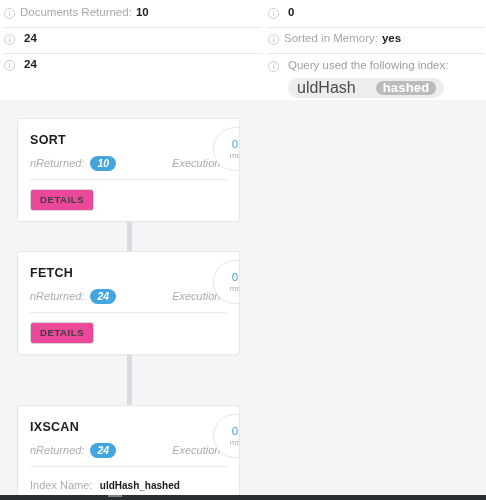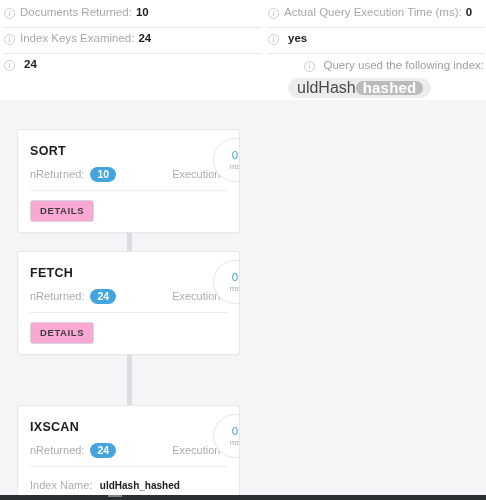--- a/index.html
+++ b/index.html
@@ -89,21 +89,20 @@
     color: #212121;
     font-weight: bold;
     line-height: 15px;
     margin-left: 4px;
     white-space: nowrap;
   }
 
   .index-head {
     display: flex;
     align-items: flex-start;
-    justify-content: flex-end;
   }
   .index-head .stat-label {
     color: #9b9fa3;
     margin-left: 4px;
   }
   .index-badge {
     display: inline-flex;
     align-items: center;
     margin-left: 20px;
     margin-top: 5px;
@@ -111,26 +110,26 @@
     border-radius: 11px;
     padding: 2px 8px 3px 9px;
     height: 15px;
   }
   .index-badge .field {
     font-size: 16px;
     color: #4a4a4a;
     line-height: 14px;
   }
   .index-badge .type {
-    font-size: 15px;
+    font-size: 13px;
     color: #ffffff;
     background: #b9bbbd;
     border-radius: 9px;
     padding: 1px 7px 2px 7px;
-    margin-left: 0;
+    margin-left: 20px;
     line-height: 11px;
     font-weight: bold;
     letter-spacing: 0.2px;
   }
 
   
   .tree-panel {
     position: absolute;
     top: 100px;
     left: 0;
@@ -171,20 +170,21 @@
     font-weight: bold;
     color: #1c1c1c;
     letter-spacing: 0.3px;
     line-height: 15px;
     margin: 0 0 8px 0;
   }
 
   .stage-metrics {
     display: flex;
     align-items: center;
+    font-style: italic;
   }
   .metric-label {
     font-size: 11px;
     color: #a9adb1;
     line-height: 15px;
     white-space: nowrap;
   }
   .nreturned-badge {
     display: inline-block;
     background: #43a5dd;
@@ -239,21 +239,21 @@
   .stage-footer {
     padding: 9px 12px 10px 12px;
   }
 
   .details-btn {
     display: inline-block;
     font-size: 9.5px;
     font-weight: bold;
     letter-spacing: 0.6px;
     color: #3d3d3d;
-    background: #f9a8d4;
+    background: #ec4899;
     border: 1px solid #d6d7d9;
     border-radius: 3px;
     padding: 4px 9px 5px 9px;
     line-height: 11px;
     cursor: pointer;
   }
 
   .index-name-row {
     padding: 8px 12px 10px 12px;
     white-space: nowrap;
@@ -312,21 +312,20 @@
       </div>
 
       <div class="stat-row">
         <span class="info-icon">
           <svg width="11" height="11" viewBox="0 0 11 11">
             <circle cx="5.5" cy="5.5" r="5" fill="none" stroke="#c9ccd0" stroke-width="1"></circle>
             <rect x="5" y="4.4" width="1.1" height="3.6" fill="#c9ccd0"></rect>
             <rect x="5" y="2.4" width="1.1" height="1.3" fill="#c9ccd0"></rect>
           </svg>
         </span>
-        <span class="stat-label">Index Keys Examined:</span>
         <span class="stat-value">24</span>
       </div>
 
       <div class="stat-row last">
         <span class="info-icon">
           <svg width="11" height="11" viewBox="0 0 11 11">
             <circle cx="5.5" cy="5.5" r="5" fill="none" stroke="#c9ccd0" stroke-width="1"></circle>
             <rect x="5" y="4.4" width="1.1" height="3.6" fill="#c9ccd0"></rect>
             <rect x="5" y="2.4" width="1.1" height="1.3" fill="#c9ccd0"></rect>
           </svg>
@@ -339,32 +338,32 @@
     <div class="summary-col right">
 
       <div class="stat-row">
         <span class="info-icon">
           <svg width="11" height="11" viewBox="0 0 11 11">
             <circle cx="5.5" cy="5.5" r="5" fill="none" stroke="#c9ccd0" stroke-width="1"></circle>
             <rect x="5" y="4.4" width="1.1" height="3.6" fill="#c9ccd0"></rect>
             <rect x="5" y="2.4" width="1.1" height="1.3" fill="#c9ccd0"></rect>
           </svg>
         </span>
-        <span class="stat-label">Actual Query Execution Time (ms):</span>
         <span class="stat-value">0</span>
       </div>
 
       <div class="stat-row">
         <span class="info-icon">
           <svg width="11" height="11" viewBox="0 0 11 11">
             <circle cx="5.5" cy="5.5" r="5" fill="none" stroke="#c9ccd0" stroke-width="1"></circle>
             <rect x="5" y="4.4" width="1.1" height="3.6" fill="#c9ccd0"></rect>
             <rect x="5" y="2.4" width="1.1" height="1.3" fill="#c9ccd0"></rect>
           </svg>
         </span>
+        <span class="stat-label">Sorted in Memory:</span>
         <span class="stat-value">yes</span>
       </div>
 
       <div class="stat-row tall last">
         <div class="index-head">
           <span class="info-icon">
             <svg width="11" height="11" viewBox="0 0 11 11">
               <circle cx="5.5" cy="5.5" r="5" fill="none" stroke="#c9ccd0" stroke-width="1"></circle>
               <rect x="5" y="4.4" width="1.1" height="3.6" fill="#c9ccd0"></rect>
               <rect x="5" y="2.4" width="1.1" height="1.3" fill="#c9ccd0"></rect>
@@ -379,21 +378,21 @@
       </div>
 
     </div>
   </div>
 
   <div class="tree-panel">
 
     <div class="connector" style="top:110px;height:55px;"></div>
     <div class="connector" style="top:250px;height:55px;"></div>
 
-    <div class="stage-card" style="top:29px;">
+    <div class="stage-card" style="top:18px;">
       <div class="stage-body">
         <div class="stage-title">SORT</div>
         <div class="stage-metrics">
           <span class="metric-label">nReturned:</span>
           <span class="nreturned-badge">10</span>
           <span class="exec-label">Execution Time:</span>
         </div>
         <div class="exec-circle">
           <span class="num">0</span>
           <span class="unit">ms</span>

